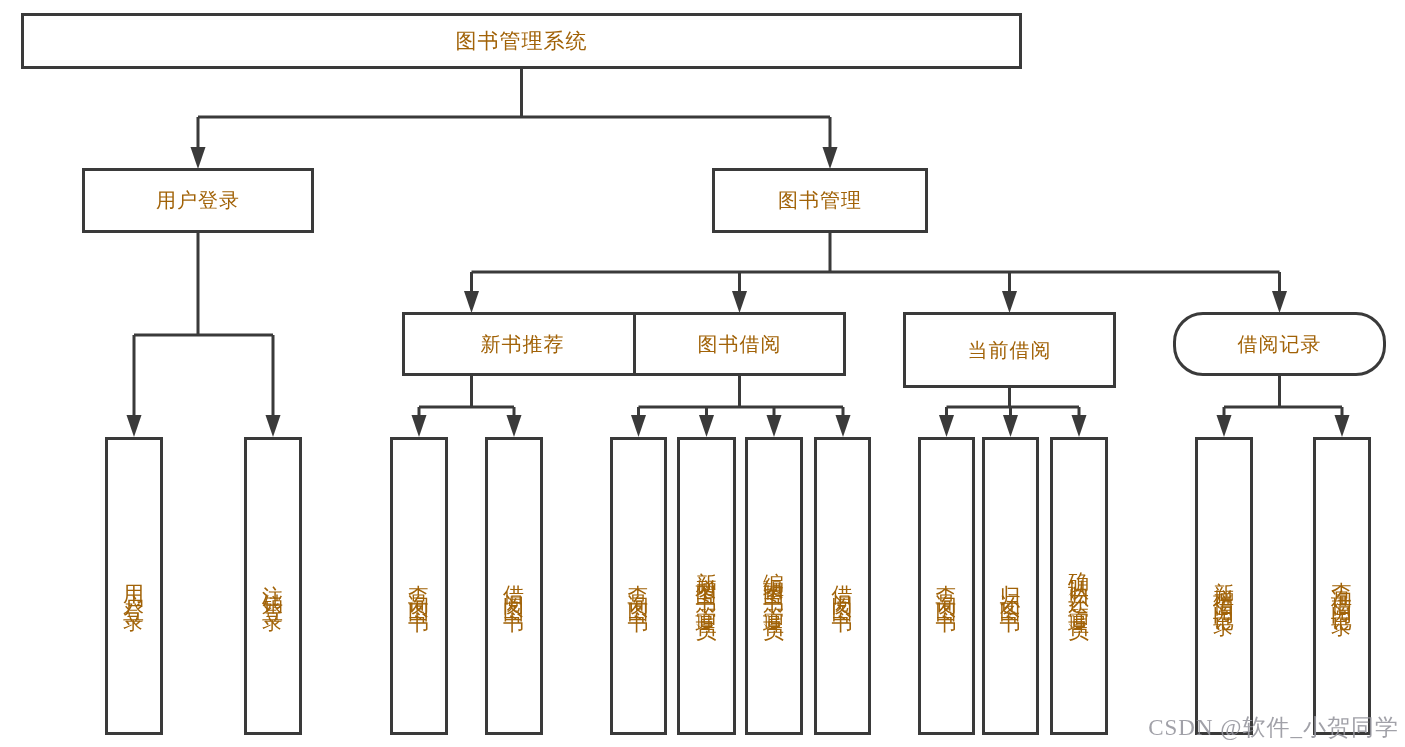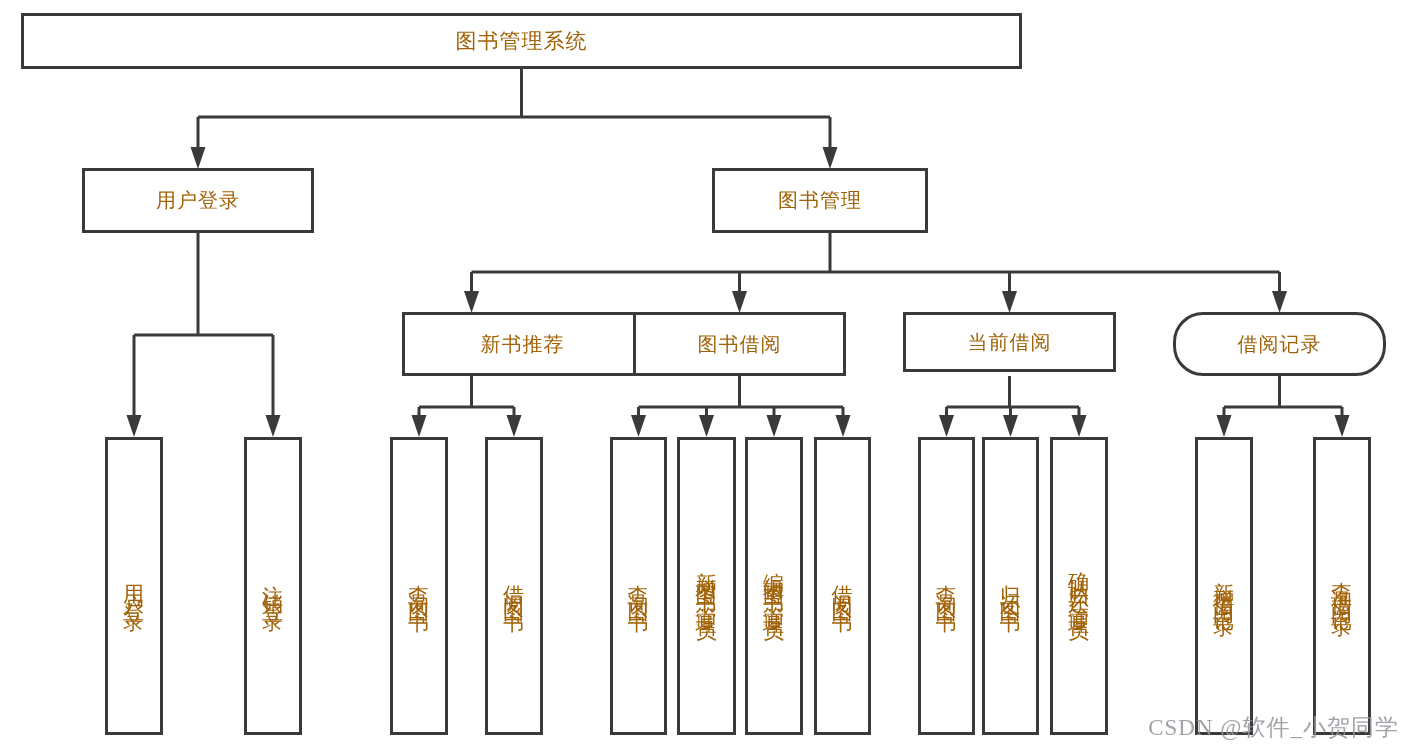--- a/index.html
+++ b/index.html
@@ -103,21 +103,21 @@
   <div class="node h" style="left:712px; top:168px; width:216px; height:65px;">
     <span>图书管理</span>
   </div>
 
   <div class="node h" style="left:365px; top:312px; width:241px; height:64px;margin-left:37px;">
     <span>新书推荐</span>
   </div>
   <div class="node h" style="left:633px; top:312px; width:213px; height:64px;">
     <span>图书借阅</span>
   </div>
-  <div class="node h" style="left:903px; top:312px; width:213px; height:60px;">
+  <div class="node h" style="left:903px; top:312px; width:213px; height:76px;">
     <span>当前借阅</span>
   </div>
   <div class="node h" style="left:1173px; top:312px; width:213px; height:64px;border-radius:30px;">
     <span>借阅记录</span>
   </div>
 
   <div class="node v" style="left:105px; top:437px; width:58px; height:298px;">
     <span>用户登录</span>
   </div>
   <div class="node v" style="left:244px; top:437px; width:58px; height:298px;">

